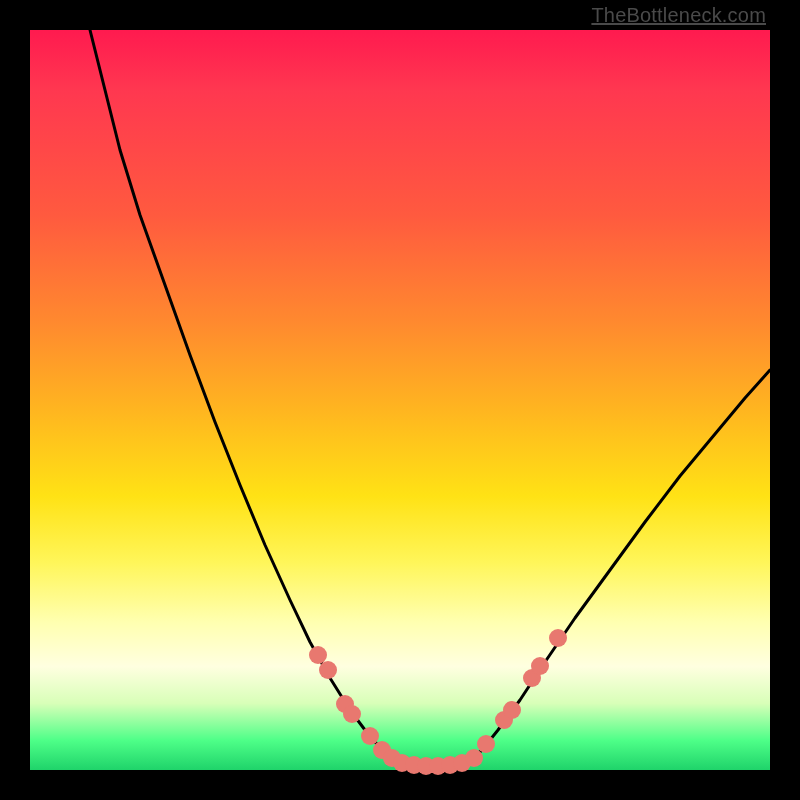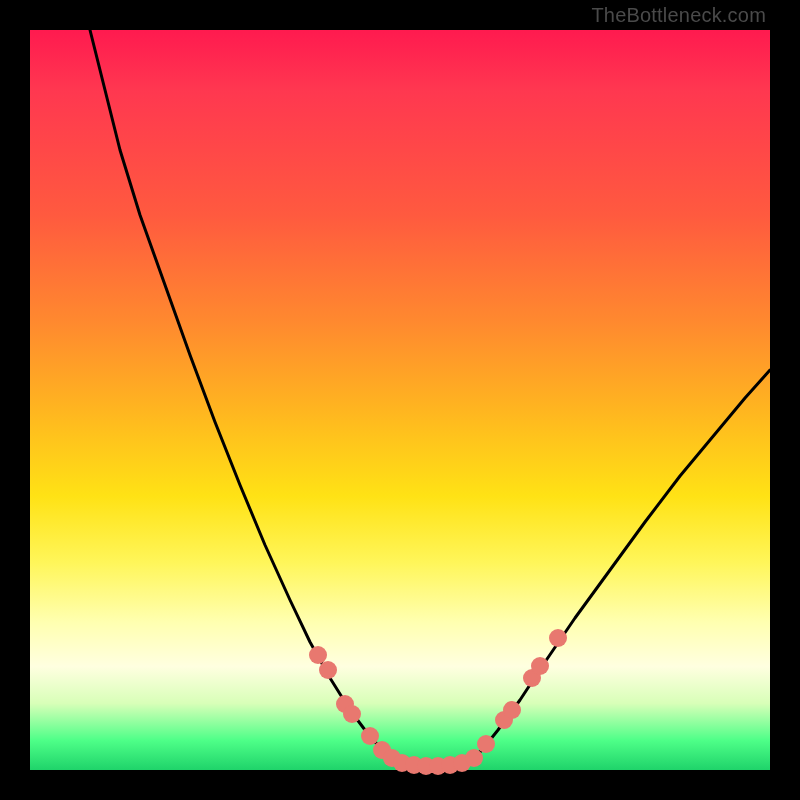--- a/index.html
+++ b/index.html
@@ -41,20 +41,21 @@
   }
   .watermark {
     position: absolute;
     top: 4px;
     right: 34px;
     color: #4a4a4a;
     font-size: 20px;
     font-weight: 400;
     letter-spacing: 0.2px;
     user-select: none;
+    text-decoration: underline;
   }
   svg.curve {
     position: absolute;
     left: 0;
     top: 0;
     width: 740px;
     height: 740px;
     overflow: visible;
   }
 </style>

